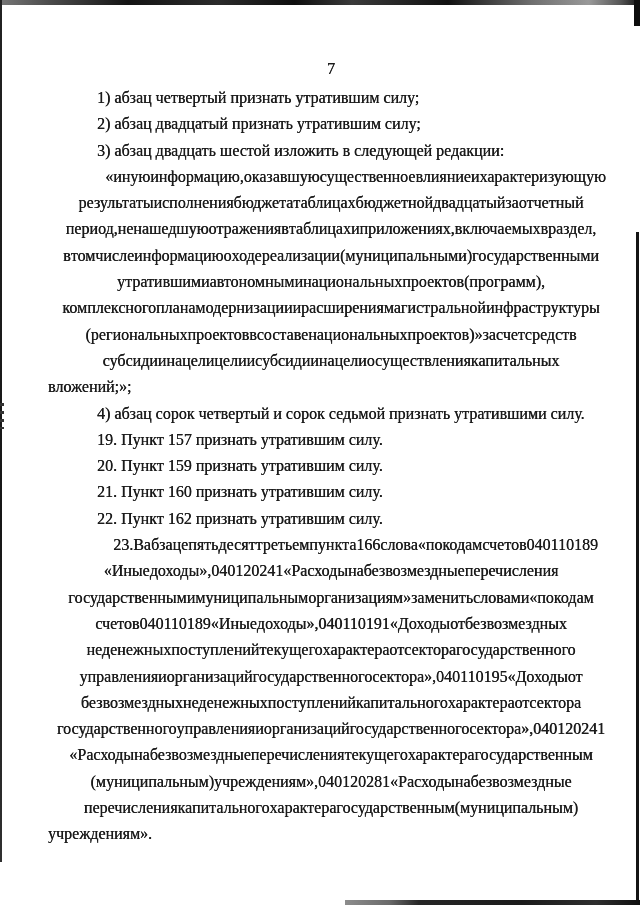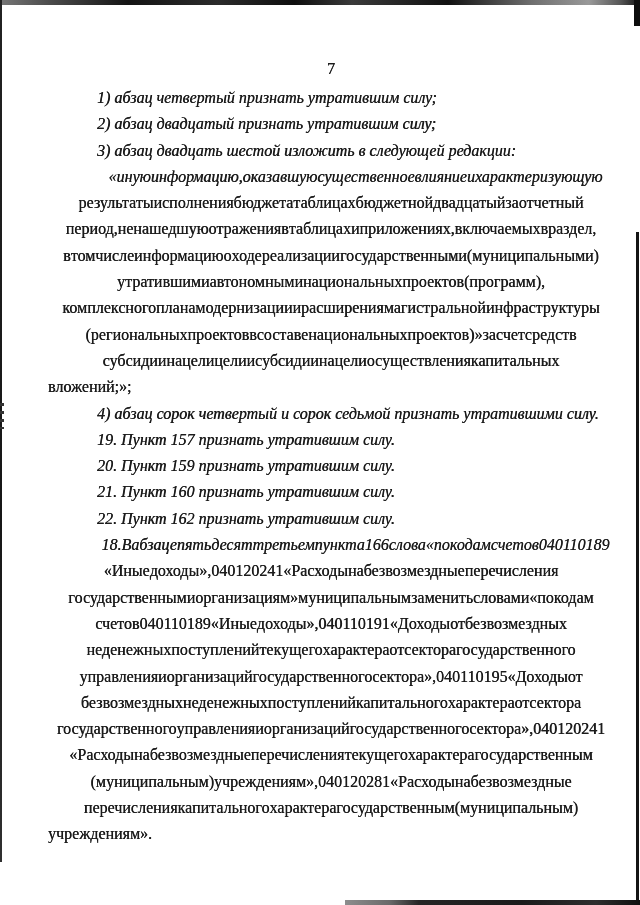--- a/index.html
+++ b/index.html
@@ -41,21 +41,21 @@
   }
   .doc-text { color: #1b1b1b; font-size: 16px; text-shadow: 0.3px 0 0 currentColor; }
   .page-number {
     position: absolute; top: 56px; left: 48px; width: 566px; height: 26px;
     line-height: 26px; text-align: center;
   }
   .text-block {
     position: absolute; top: 85px; left: 48px; width: 566px;
   }
   .line { height: 26.3px; line-height: 26.3px; overflow: hidden; white-space: nowrap; }
-  .line.indent { padding-left: 49px; font-style: italic; }
+  .line.indent { padding-left: 49px; }
   .line.justify { display: flex; justify-content: center; }
   .line.justify span { white-space: pre; }
 </style>
 </head>
 <body>
 
 <div class="paper">
   <div class="edge-top"></div>
   <div class="edge-top-corner"></div>
   <div class="edge-left"></div>
@@ -102,22 +102,22 @@
         <span>раздел,</span>
       </div>
       <div class="line justify">
         <span>в</span>
         <span>том</span>
         <span>числе</span>
         <span>информацию</span>
         <span>о</span>
         <span>ходе</span>
         <span>реализации</span>
+        <span>(муниципальными)</span>
         <span>государственными</span>
-        <span>(муниципальными)</span>
       </div>
       <div class="line justify">
         <span>утратившим</span>
         <span>и</span>
         <span>автономными</span>
         <span>национальных</span>
         <span>проектов</span>
         <span>(программ),</span>
       </div>
       <div class="line justify">
@@ -152,21 +152,21 @@
         <span>осуществления</span>
         <span>капитальных</span>
       </div>
       <div class="line">вложений;»;</div>
       <div class="line indent">4) абзац сорок четвертый и сорок седьмой признать утратившими силу.</div>
       <div class="line indent">19. Пункт 157 признать утратившим силу.</div>
       <div class="line indent">20. Пункт 159 признать утратившим силу.</div>
       <div class="line indent">21. Пункт 160 признать утратившим силу.</div>
       <div class="line indent">22. Пункт 162 признать утратившим силу.</div>
       <div class="line justify indent">
-        <span>18.</span>
+        <span>23.</span>
         <span>В</span>
         <span>абзаце</span>
         <span>пятьдесят</span>
         <span>третьем</span>
         <span>пункта</span>
         <span>166</span>
         <span>слова</span>
         <span>«по</span>
         <span>кодам</span>
         <span>счетов</span>
@@ -177,22 +177,22 @@
         <span>доходы»,</span>
         <span>040120241</span>
         <span>«Расходы</span>
         <span>на</span>
         <span>безвозмездные</span>
         <span>перечисления</span>
       </div>
       <div class="line justify">
         <span>государственным</span>
         <span>и</span>
+        <span>муниципальным</span>
         <span>организациям»</span>
-        <span>муниципальным</span>
         <span>заменить</span>
         <span>словами</span>
         <span>«по</span>
         <span>кодам</span>
       </div>
       <div class="line justify">
         <span>счетов</span>
         <span>040110189</span>
         <span>«Иные</span>
         <span>доходы»,</span>

